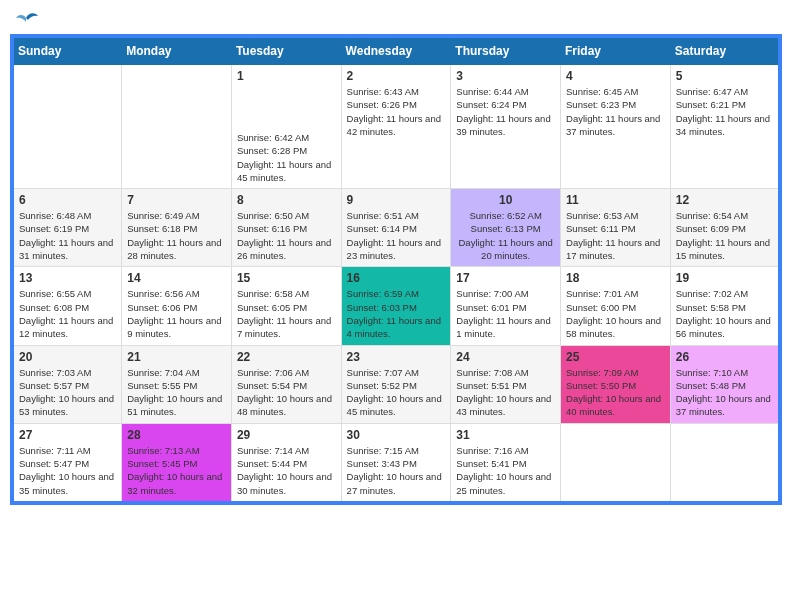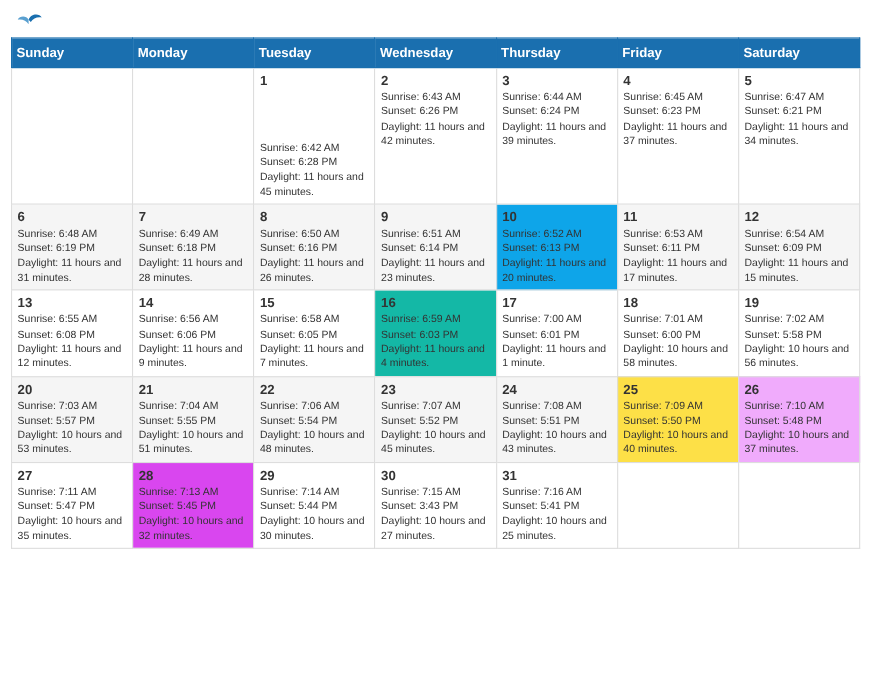--- a/index.html
+++ b/index.html
@@ -30,21 +30,21 @@
       font-weight: bold;
       color: #333;
     }
     .location-title {
       font-size: 16px;
       color: #555;
     }
     .calendar {
       width: 100%;
       border-collapse: collapse;
-      border: 1px solid #3b82f6;
+      border: 4px solid #3b82f6;
     }
     .calendar th {
       background-color: #1a6faf;
       color: #fff;
       font-size: 12px;
       font-weight: bold;
       padding: 6px 4px;
       text-align: left;
       border: 1px solid #1a6faf;
     }
@@ -166,21 +166,21 @@
           <div class="day-info" style="white-space: pre-line;">Sunrise: 6:50 AM
 Sunset: 6:16 PM
 Daylight: 11 hours and 26 minutes.</div>
         </td>
         <td style="background: rgb(245, 245, 245);">
           <span class="day-number">9</span>
           <div class="day-info" style="white-space: pre-line;">Sunrise: 6:51 AM
 Sunset: 6:14 PM
 Daylight: 11 hours and 23 minutes.</div>
         </td>
-        <td style="background: #0ea5e9;">
+        <td style="background: #c4b5fd; text-align: center;">
           <span class="day-number">10</span>
           <div class="day-info" style="white-space: pre-line;">Sunrise: 6:52 AM
 Sunset: 6:13 PM
 Daylight: 11 hours and 20 minutes.</div>
         </td>
         <td style="background: rgb(245, 245, 245);">
           <span class="day-number">11</span>
           <div class="day-info" style="white-space: pre-line;">Sunrise: 6:53 AM
 Sunset: 6:11 PM
 Daylight: 11 hours and 17 minutes.</div>
@@ -260,21 +260,21 @@
           <div class="day-info" style="white-space: pre-line;">Sunrise: 7:07 AM
 Sunset: 5:52 PM
 Daylight: 10 hours and 45 minutes.</div>
         </td>
         <td style="background: rgb(245, 245, 245);">
           <span class="day-number">24</span>
           <div class="day-info" style="white-space: pre-line;">Sunrise: 7:08 AM
 Sunset: 5:51 PM
 Daylight: 10 hours and 43 minutes.</div>
         </td>
-        <td style="background: #fde047;">
+        <td style="background: #ec4899;">
           <span class="day-number">25</span>
           <div class="day-info" style="white-space: pre-line;">Sunrise: 7:09 AM
 Sunset: 5:50 PM
 Daylight: 10 hours and 40 minutes.</div>
         </td>
         <td style="background: #f0abfc;">
           <span class="day-number">26</span>
           <div class="day-info" style="white-space: pre-line;">Sunrise: 7:10 AM
 Sunset: 5:48 PM
 Daylight: 10 hours and 37 minutes.</div>

